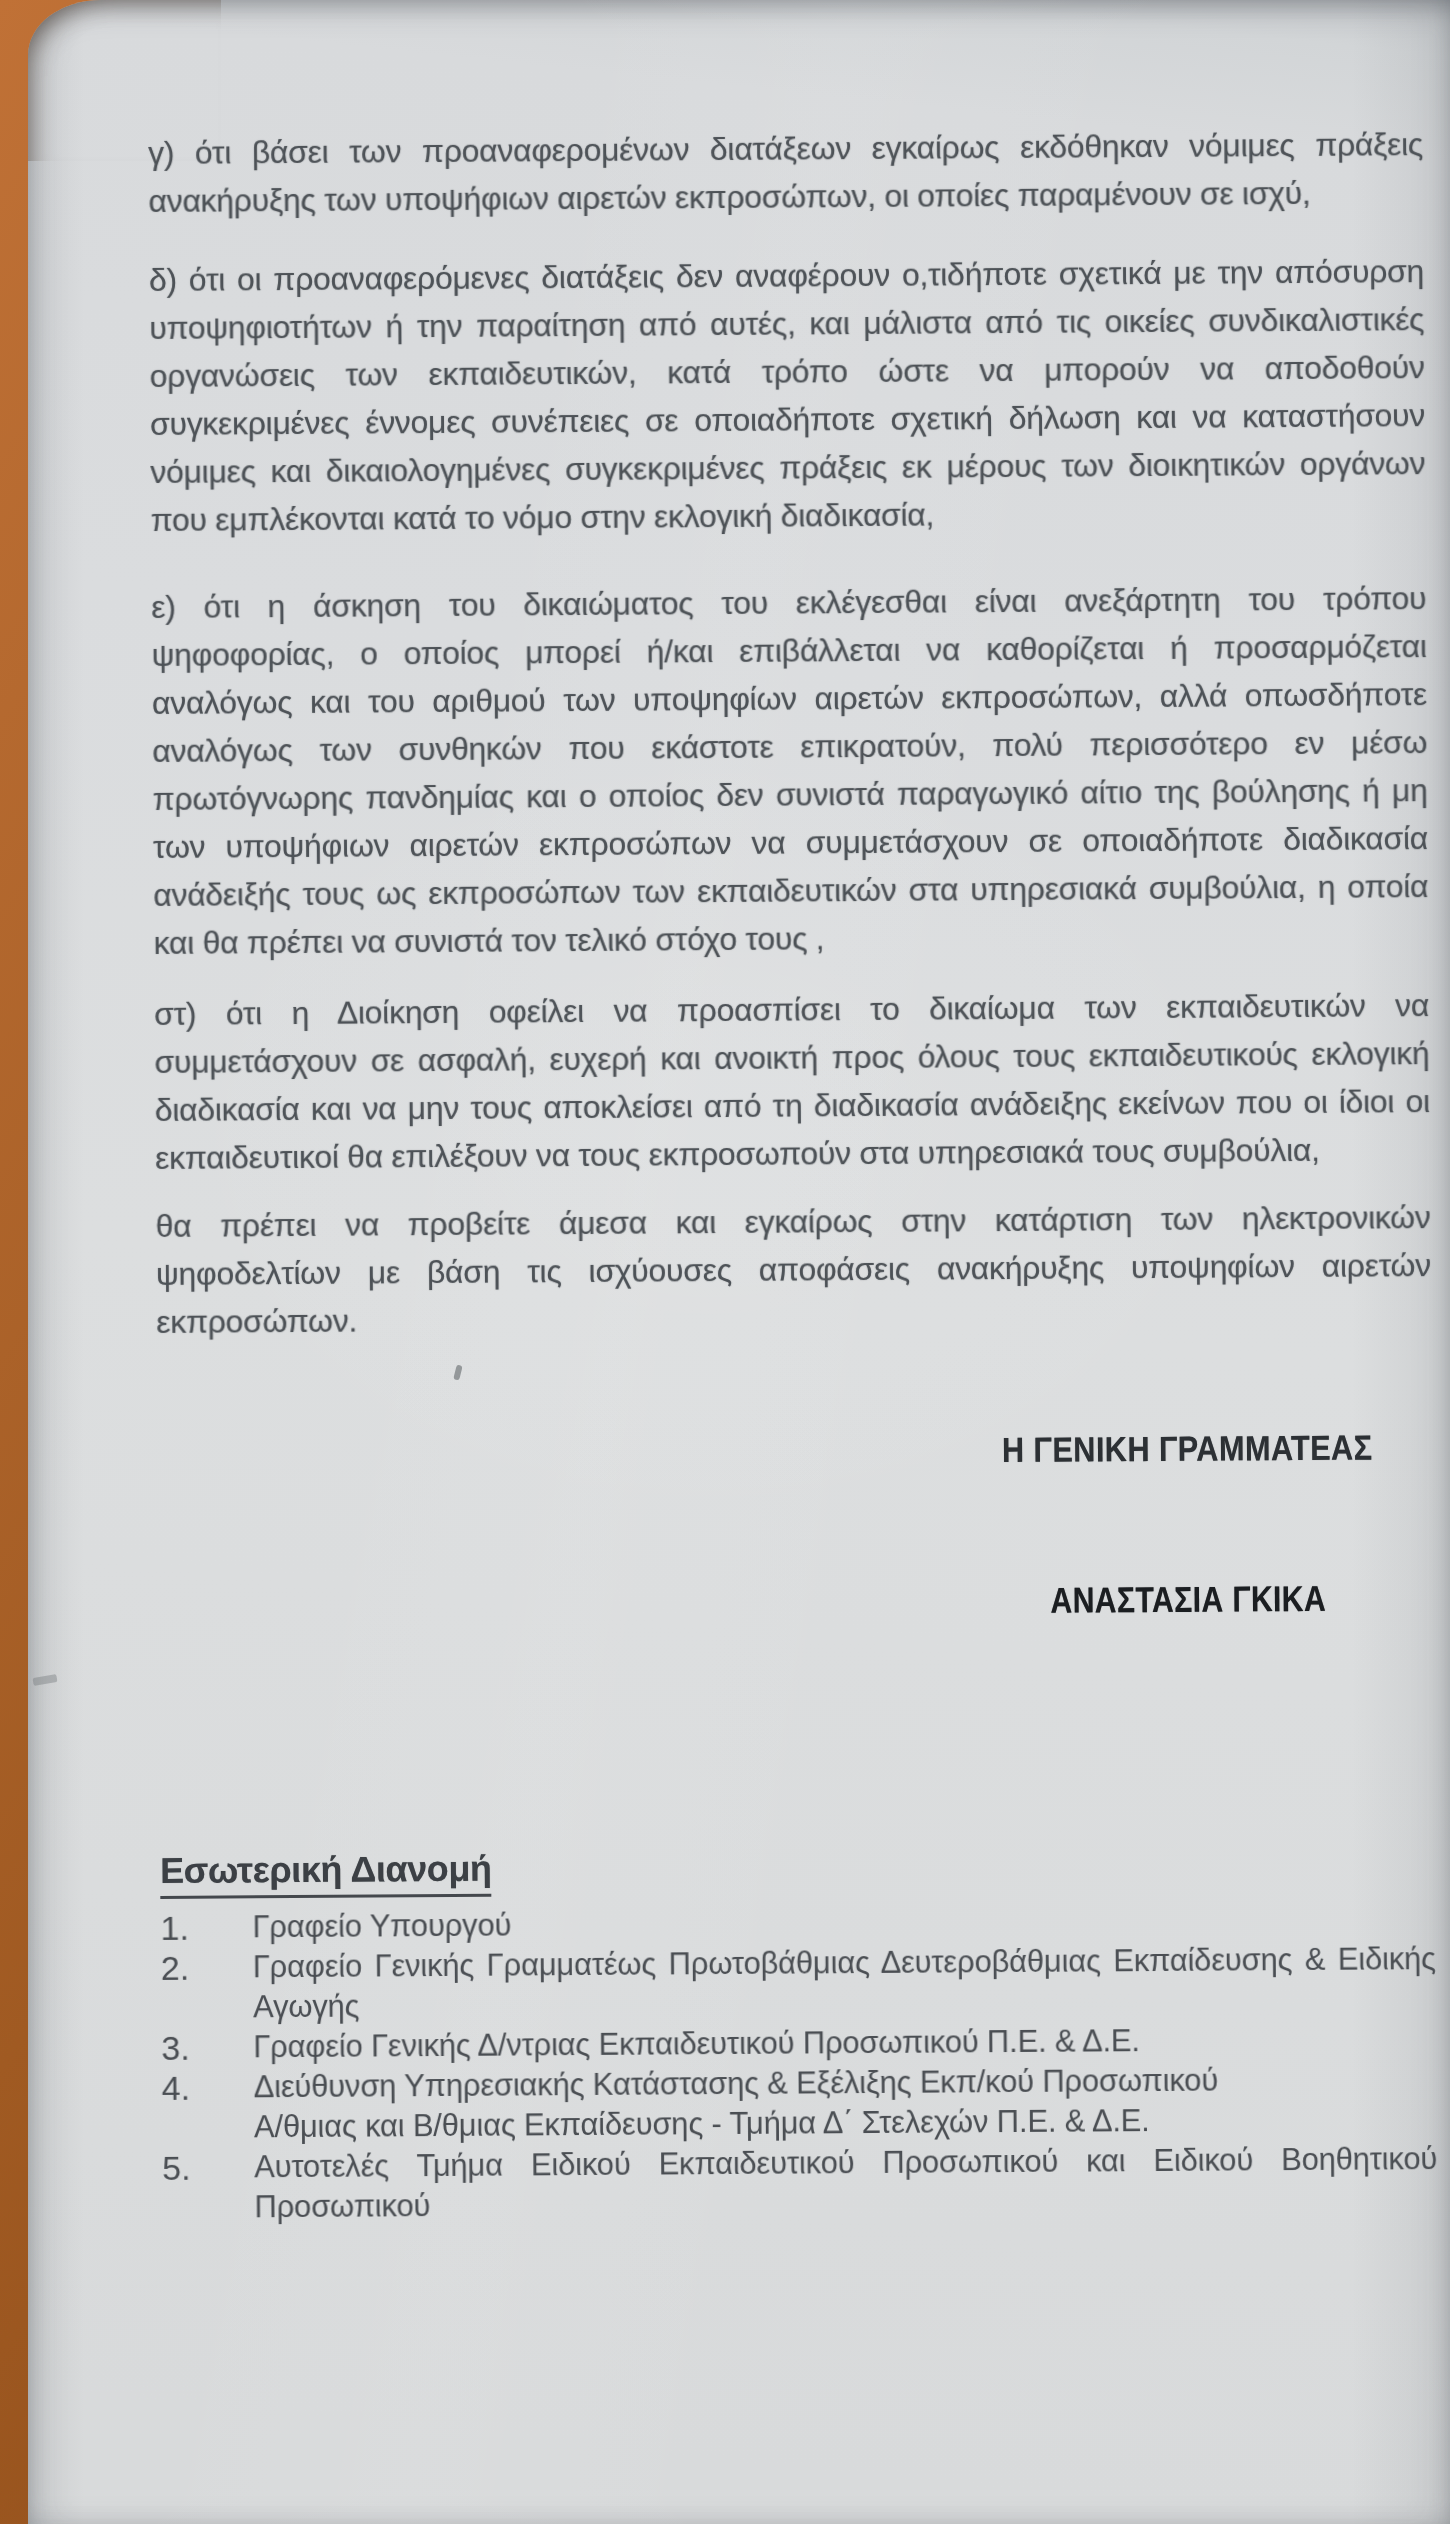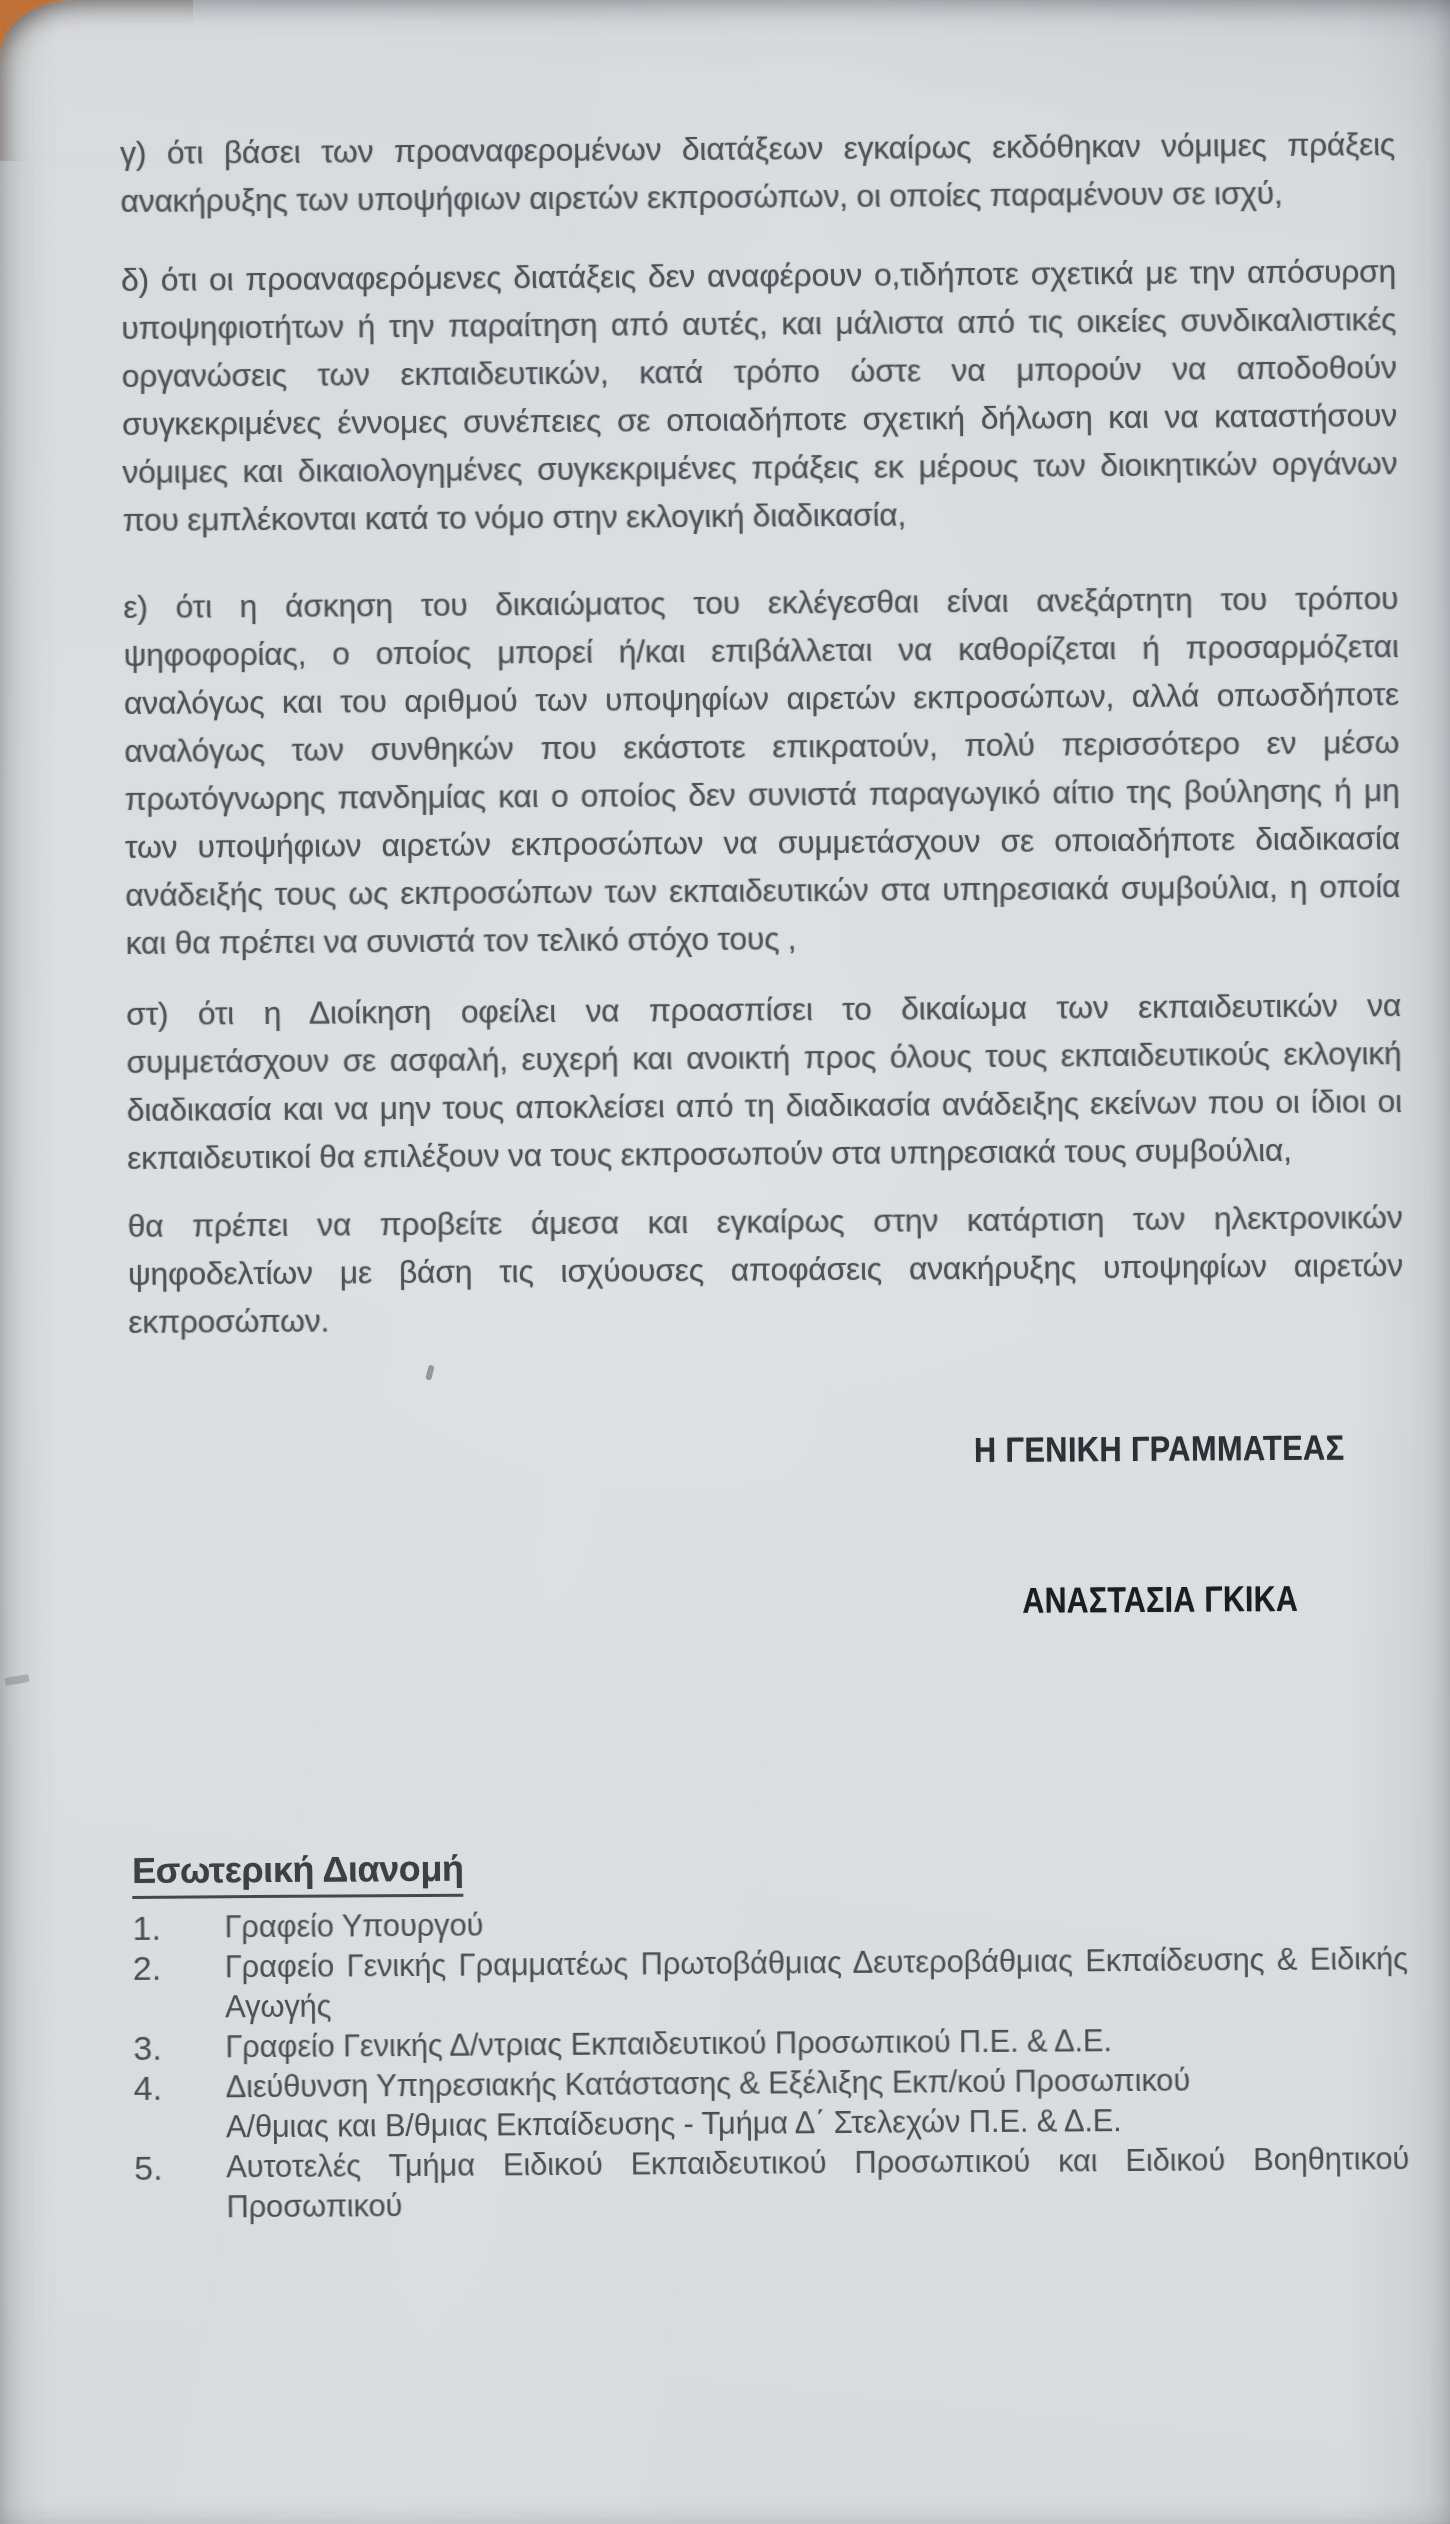--- a/index.html
+++ b/index.html
@@ -14,20 +14,21 @@
     border-top-left-radius:73px 55px;
     background:
       radial-gradient(886px 645px at 48% 45%, rgba(255,255,255,.07), rgba(255,255,255,0) 70%),
       linear-gradient(90deg, rgba(90,95,100,.10) 0%, rgba(90,95,100,0) 4%, rgba(90,95,100,0) 93%, rgba(90,95,100,.12) 100%),
       linear-gradient(186deg,#c7cacd 0px,#d2d5d7 56px,#d8dadc 161px,#dadcde 725px,#dcdedf 1370px,#dadcdd 2015px,#d8dadb 2525px);
     box-shadow:
       inset 0 16px 31px -14.5px rgba(70,75,82,.55),
       inset 0 -13px 35px -22.6px rgba(90,95,100,.35),
       inset 21px 0 44px -29px rgba(85,90,96,.40),
       inset -21px 0 44px -29px rgba(85,90,96,.34);
+    margin-left: 28px;
   }
   .corner-shade{
     position:absolute;top:0;left:0;width:193px;height:161px;
     border-top-left-radius:73px 55px;
     box-shadow:inset 13px 11.3px 24px -11.3px rgba(70,52,35,.45);
     pointer-events:none;
   }
   .sheen{
     position:absolute;inset:0;pointer-events:none;
     background:linear-gradient(100deg, rgba(255,255,255,0) 28%, rgba(255,255,255,.05) 44%, rgba(255,255,255,0) 62%);

